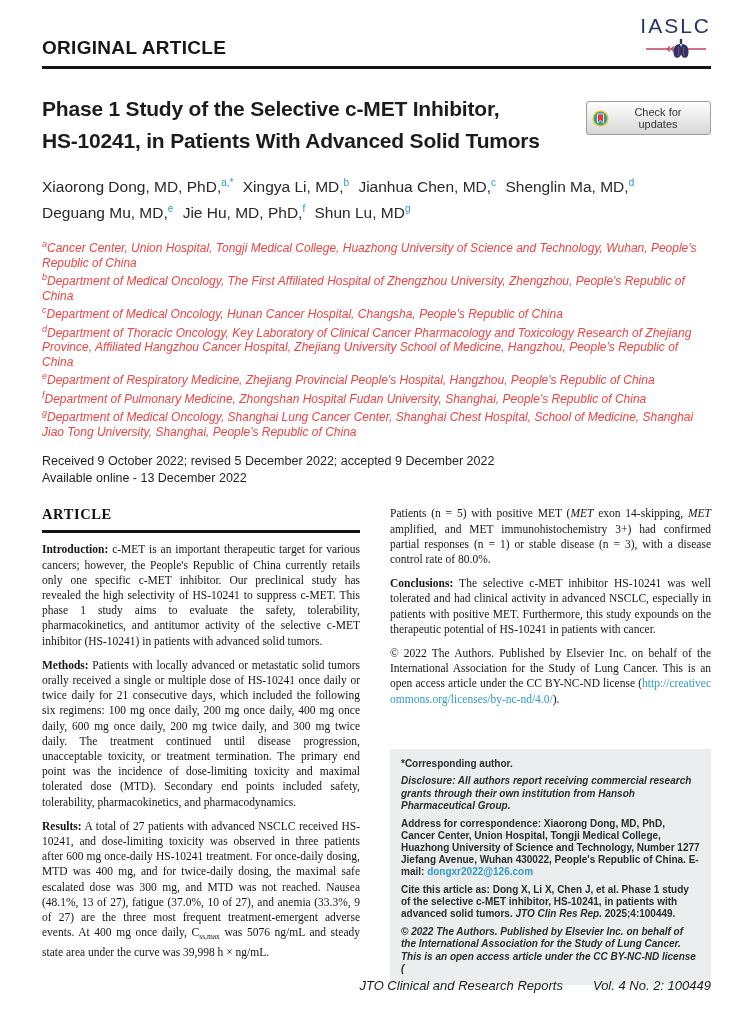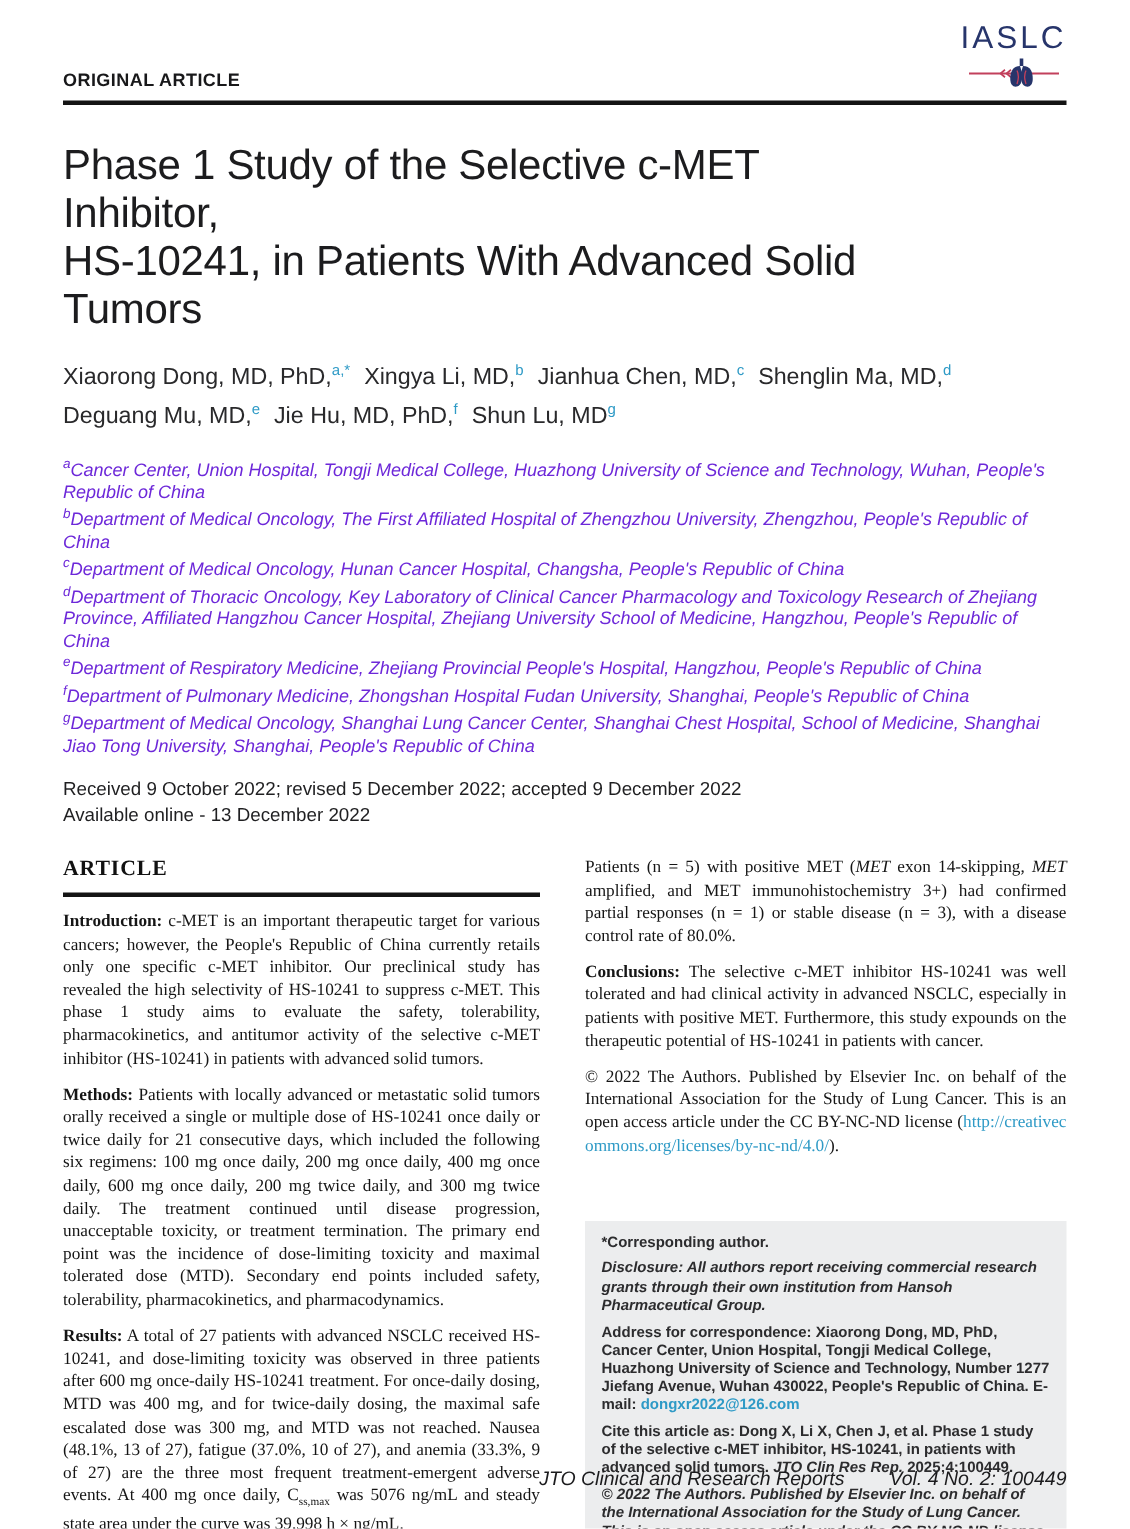--- a/index.html
+++ b/index.html
@@ -9,47 +9,47 @@
     background:#ffffff; color:#231f20;
     font-family:"Liberation Sans", sans-serif;
   }
   .page { padding:14px 42px 0 42px; }
 
   
   .header {
     display:flex; justify-content:space-between; align-items:flex-end;
     border-bottom:3.5px solid #141414; padding-bottom:2px;
   }
-  .category { font-size:12px; font-weight:bold; letter-spacing:0.3px; padding-bottom:5px; color:#18181a; }
+  .category { font-size:19px; font-weight:bold; letter-spacing:0.3px; padding-bottom:5px; color:#18181a; }
   .logo { display:flex; flex-direction:column; align-items:center; }
   .logo-text {
     font-family:Liberation Sans, sans-serif; font-size:21px; letter-spacing:2px;
     color:var(--logo-navy,#27356b); line-height:24px;
   }
 
   
   .title-row { display:flex; justify-content:space-between; margin-top:24px; }
   .title {
-    margin:0; font-size:28px; line-height:32px; font-weight:normal;
+    margin:0; font-size:21px; line-height:32px; font-weight:bold;
     color:#1c1c1e; letter-spacing:-0.2px; width:560px;
   }
   .check-btn {
     display:flex; align-items:center; gap:6px; align-self:flex-start; margin-top:8px;
     background:linear-gradient(#fefefe,#d7d7d7); border:1px solid #9f9f9f; border-radius:3px;
     padding:4px 9px 4px 5px; font-size:11px; color:#333; cursor:pointer;
     font-family:"Liberation Sans", sans-serif;
   }
 
   
   .authors { margin-top:15px; font-size:15.5px; line-height:22px; color:#29292b; }
   .authors sup { color:var(--accent-link,#2e9ac6); font-size:10px; }
   .au { margin-right:5px; }
 
   
-  .affiliations { margin-top:13px; font-style:italic; font-size:12px; line-height:14.5px; color:#6d28d9; }
+  .affiliations { margin-top:13px; font-style:italic; font-size:12px; line-height:14.5px; color:#ef4444; }
   .affiliations sup { font-size:9px; font-style:italic; }
 
   
   .dates { margin-top:14px; font-size:12.5px; line-height:16.5px; color:#1f1f21; }
 
   
   .abstract { display:flex; gap:30px; margin-top:20px; }
   .col-left { width:318px; }
   .col-right { width:321px; }
   .abs-heading {
@@ -102,20 +102,30 @@
         </svg>
       </span>
     </div>
   </div>
 
   <div class="title-row">
     <h1 class="title">
       <span>Phase 1 Study of the Selective c-MET Inhibitor,</span><br>
       <span>HS-10241, in Patients With Advanced Solid Tumors</span>
     </h1>
+    <button class="check-btn">
+      <span style="display:inline-flex;">
+        <svg width="17" height="17" viewBox="0 0 18 18">
+          <circle cx="9" cy="9" r="8.5" fill="#f5c31c"></circle>
+          <circle cx="9" cy="9" r="7.1" fill="#1fa3af"></circle>
+          <path d="M5.8 4.2 h6.4 v9.6 l-3.2 -2.9 l-3.2 2.9 Z" fill="#e8382f" stroke="#ffffff" stroke-width="0.8"></path>
+        </svg>
+      </span>
+      <span>Check for updates</span>
+    </button>
   </div>
 
   <div class="authors">
     <span class="au"><span>Xiaorong Dong, MD, PhD,</span><sup>a,*</sup></span>
     <span class="au"><span>Xingya Li, MD,</span><sup>b</sup></span>
     <span class="au"><span>Jianhua Chen, MD,</span><sup>c</sup></span>
     <span class="au"><span>Shenglin Ma, MD,</span><sup>d</sup></span><br>
     <span class="au"><span>Deguang Mu, MD,</span><sup>e</sup></span>
     <span class="au"><span>Jie Hu, MD, PhD,</span><sup>f</sup></span>
     <span class="au"><span>Shun Lu, MD</span><sup>g</sup></span>

